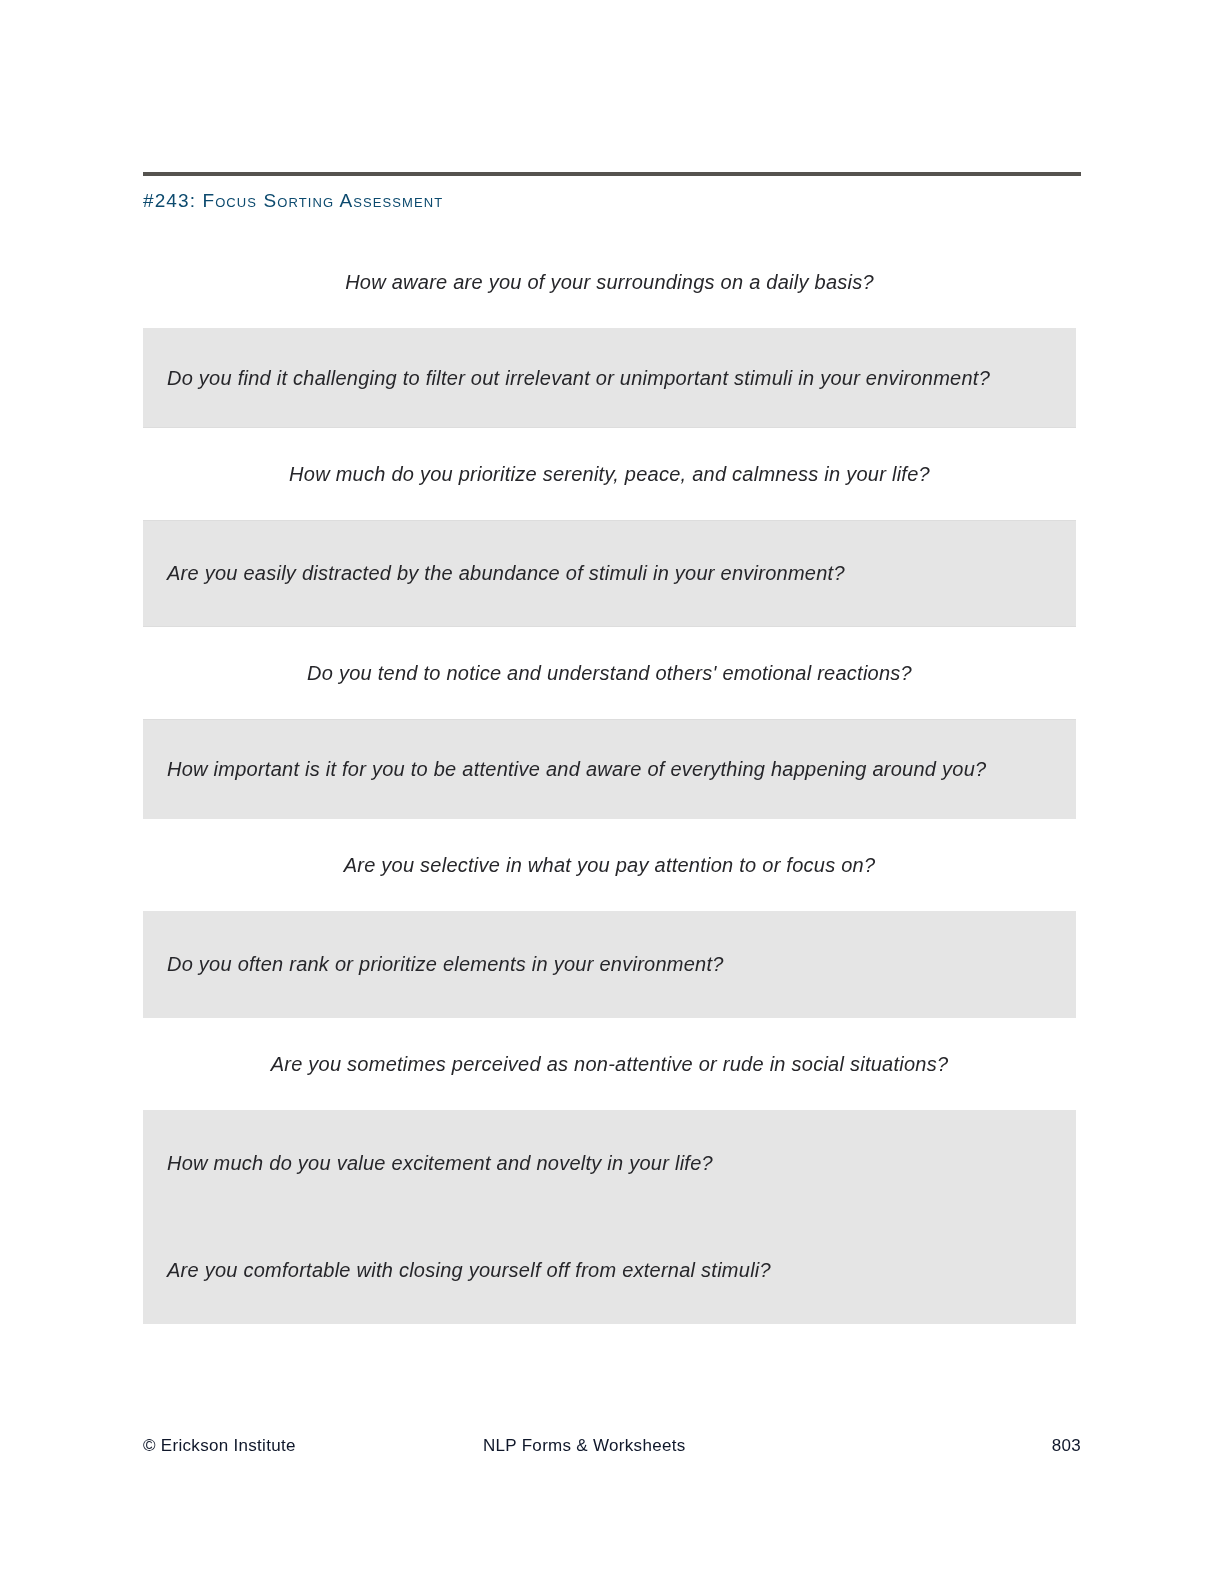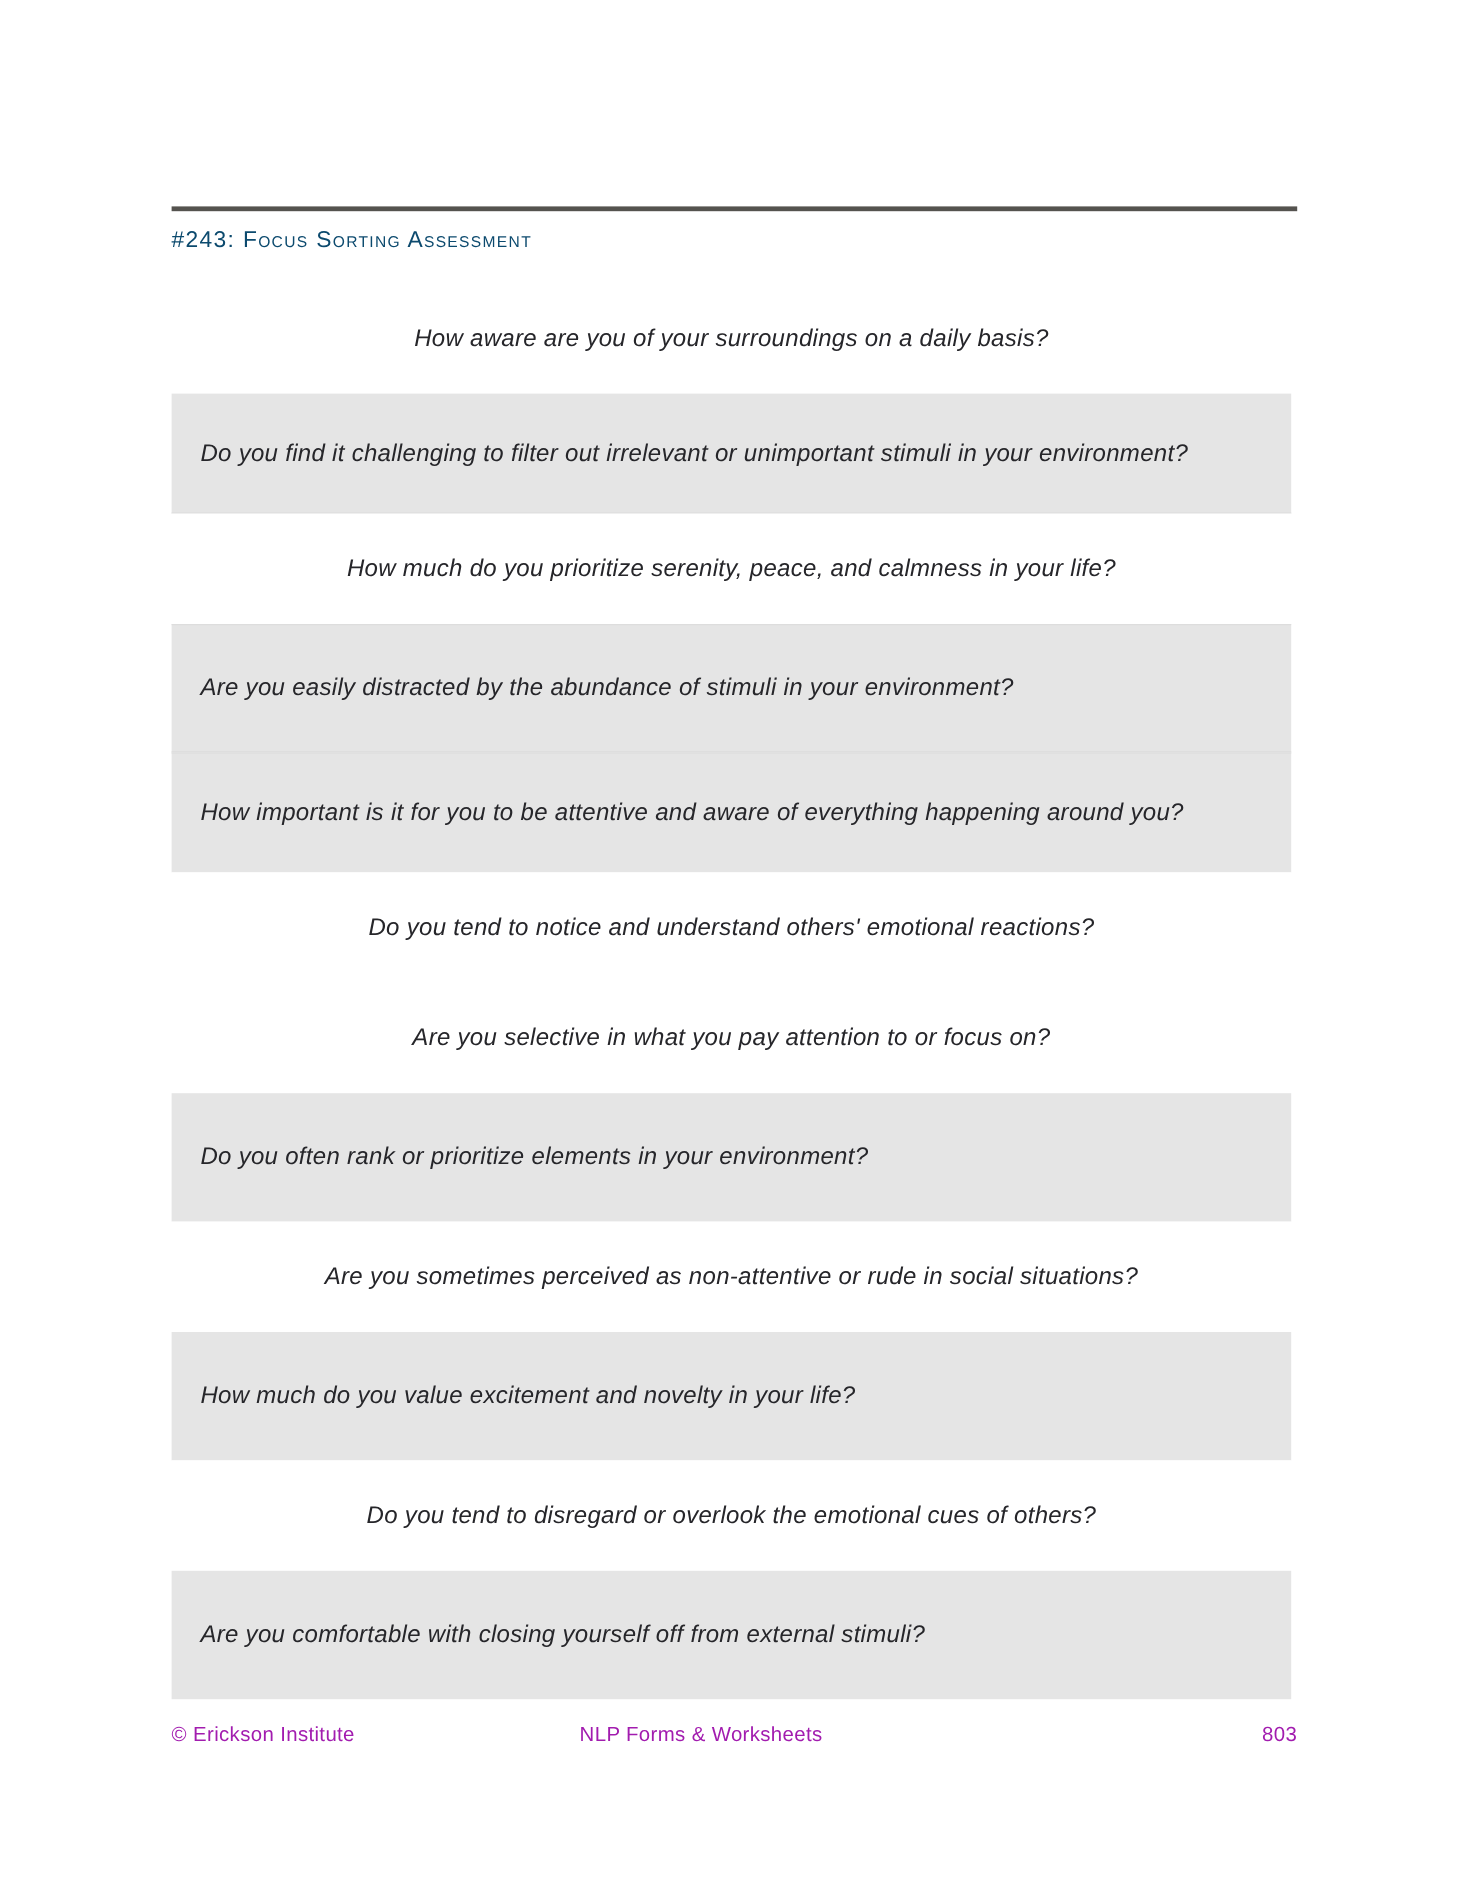--- a/index.html
+++ b/index.html
@@ -112,21 +112,21 @@
   .footer {
     position: absolute;
     left: 143px;
     top: 1436px;
     width: 938px;
     display: flex;
     align-items: baseline;
     font-family: "Liberation Sans", sans-serif;
     font-size: 17px;
     font-weight: 400;
-    color: #a21caf;
+    color: #0f172a;
     letter-spacing: 0.3px;
   }
   .footer-left   { width: 340px; text-align: left; }
   .footer-center { flex: 1; text-align: left; }
   .footer-right  { width: 60px; text-align: right; }
 </style>
 </head>
 <body>
 
 <div class="page">
@@ -147,47 +147,44 @@
     </div>
 
     <div class="q-row plain h-single">
       <p class="q-text">How much do you prioritize serenity, peace, and calmness in your life?</p>
     </div>
 
     <div class="q-row shaded h-double rule-top rule-bottom">
       <p class="q-text">Are you easily distracted by the abundance of stimuli in your environment?</p>
     </div>
 
+    <div class="q-row plain h-single">
+      <p class="q-text">Do you tend to notice and understand others' emotional reactions?</p>
+    </div>
+
     <div class="q-row shaded h-tall rule-top">
       <p class="q-text">How important is it for you to be attentive and aware of everything happening around you?</p>
-    </div>
-
-    <div class="q-row plain h-single">
-      <p class="q-text">Do you tend to notice and understand others' emotional reactions?</p>
     </div>
 
     <div class="q-row plain h-single">
       <p class="q-text">Are you selective in what you pay attention to or focus on?</p>
     </div>
 
     <div class="q-row shaded h-double">
       <p class="q-text">Do you often rank or prioritize elements in your environment?</p>
     </div>
 
     <div class="q-row plain h-single">
       <p class="q-text">Are you sometimes perceived as non-attentive or rude in social situations?</p>
     </div>
 
     <div class="q-row shaded h-double">
       <p class="q-text">How much do you value excitement and novelty in your life?</p>
     </div>
 
-    <div class="q-row plain h-single">
-      <p class="q-text">Do you tend to disregard or overlook the emotional cues of others?</p>
-    </div>
 
     <div class="q-row shaded h-double">
       <p class="q-text">Are you comfortable with closing yourself off from external stimuli?</p>
     </div>
 
   </div>
 
   <div class="footer">
     <div class="footer-left">© Erickson Institute</div>
     <div class="footer-center">NLP Forms &amp; Worksheets</div>

